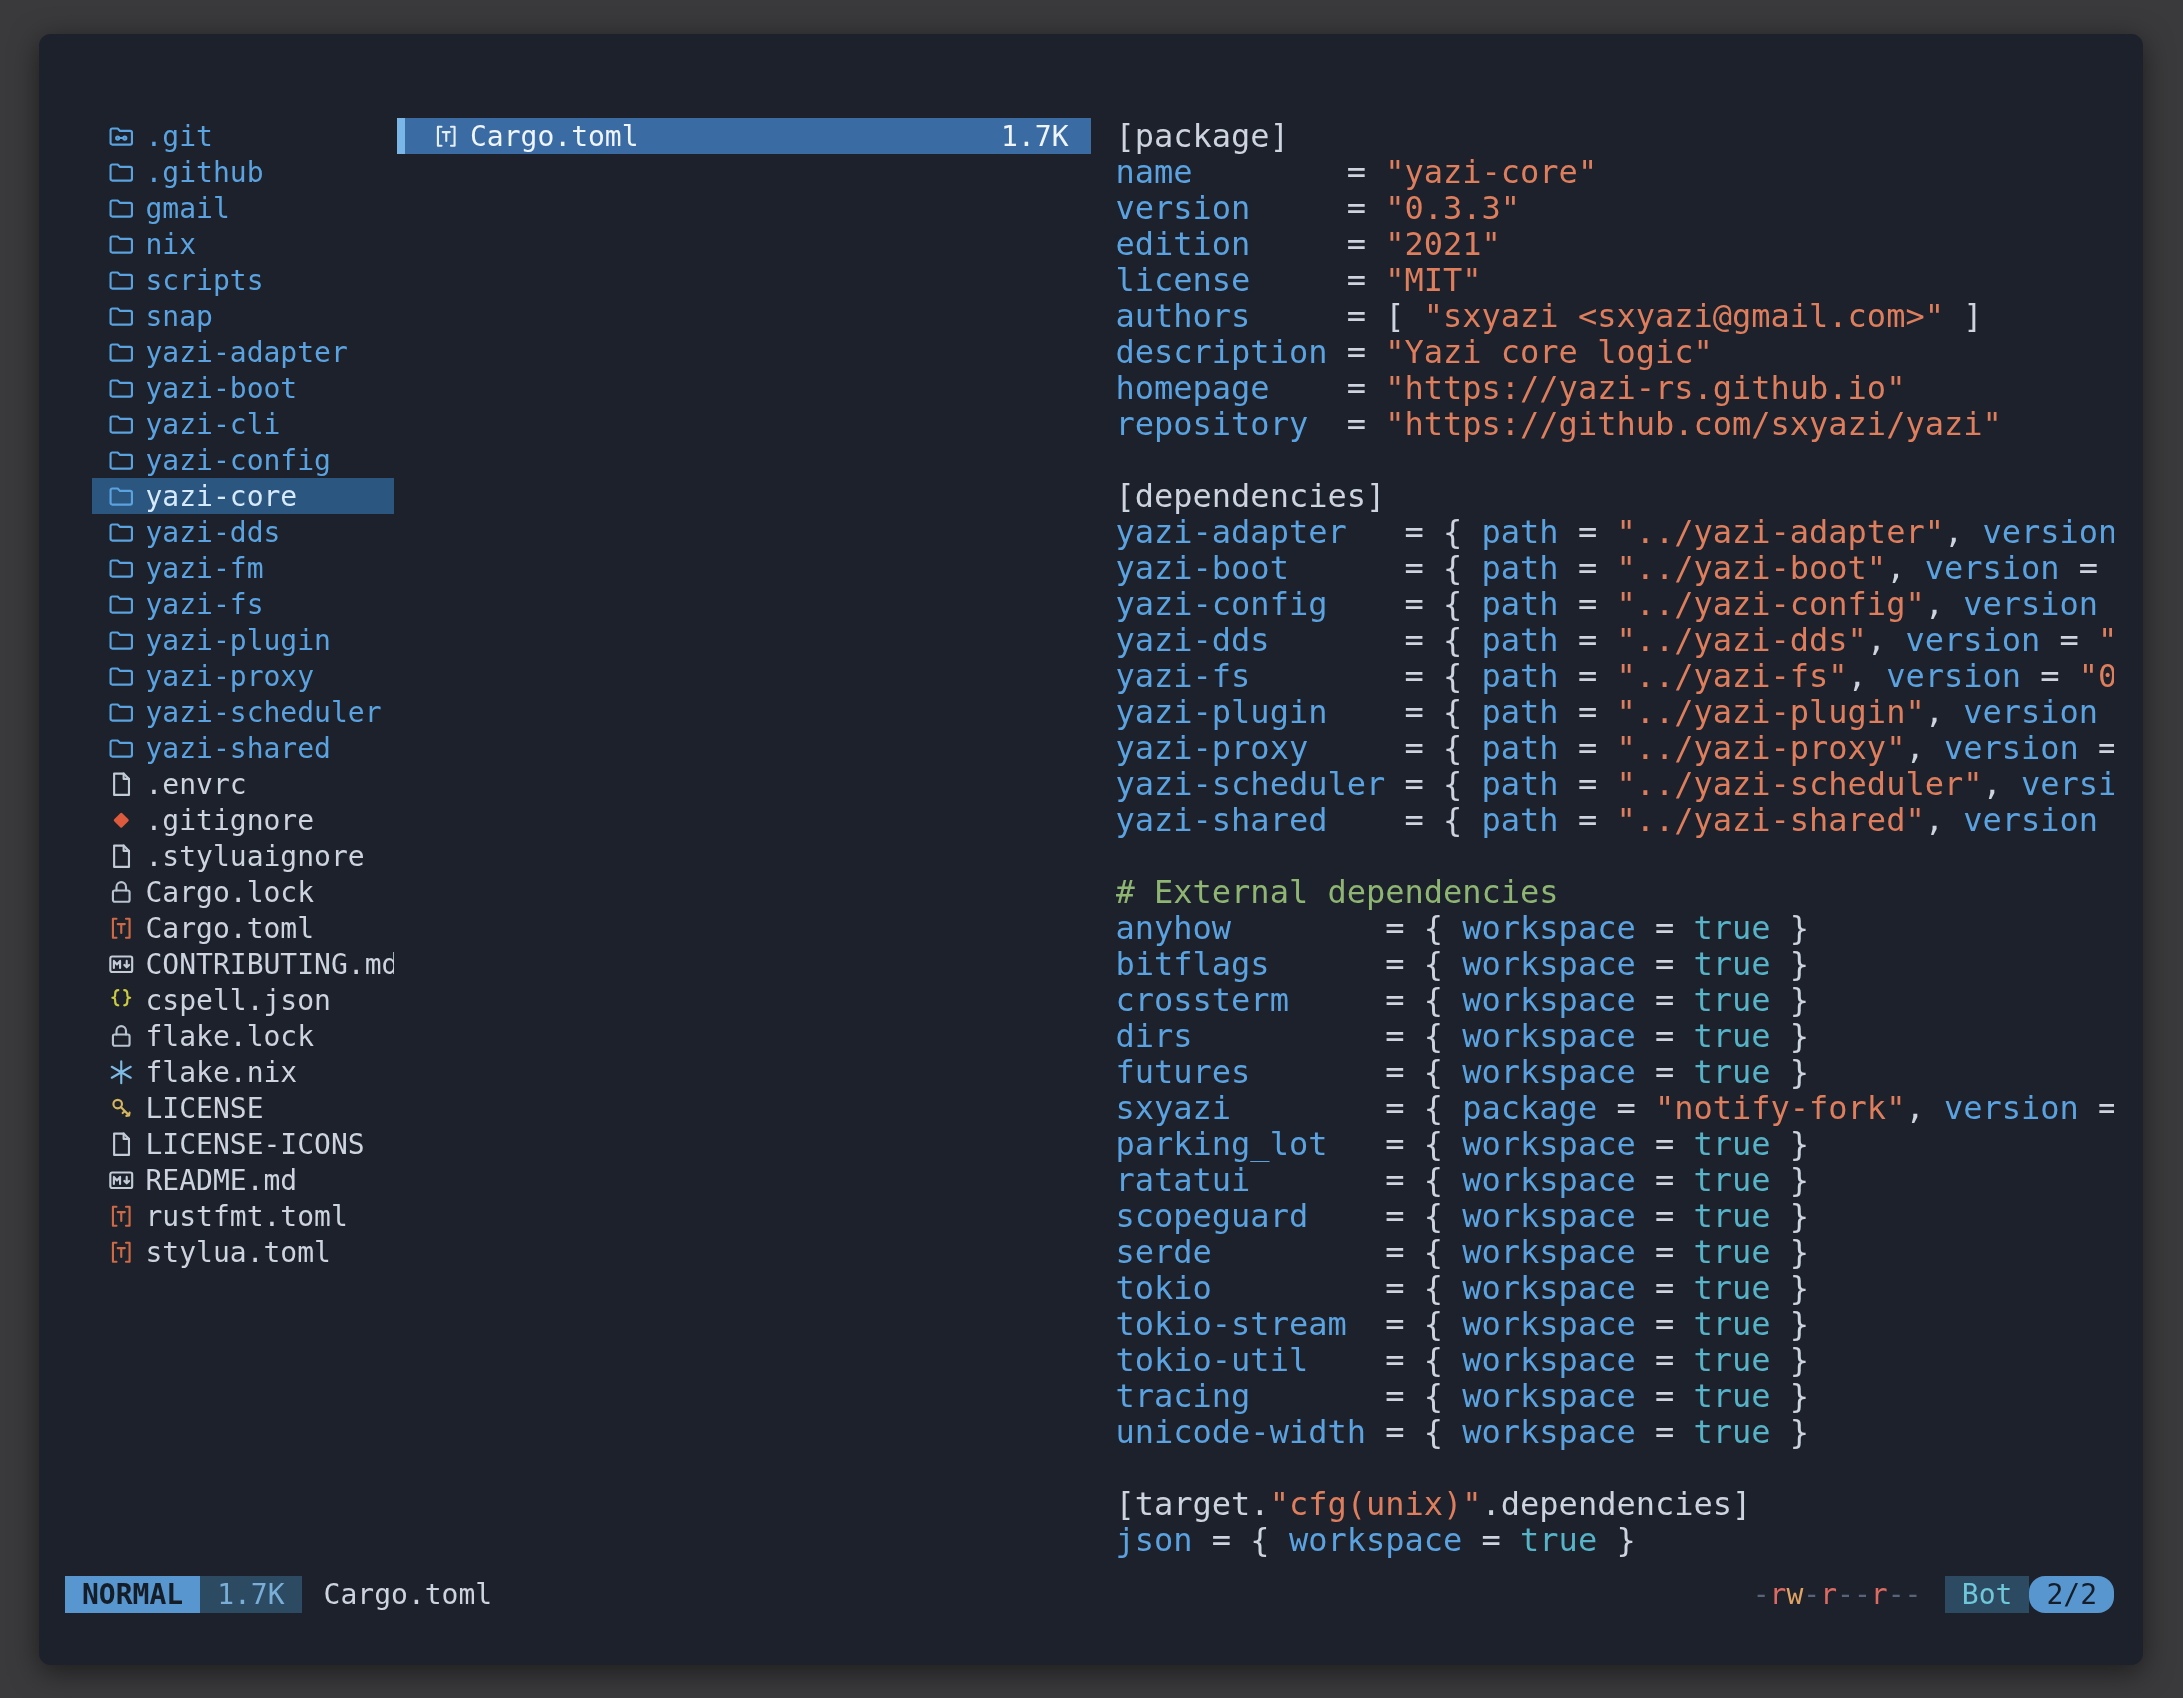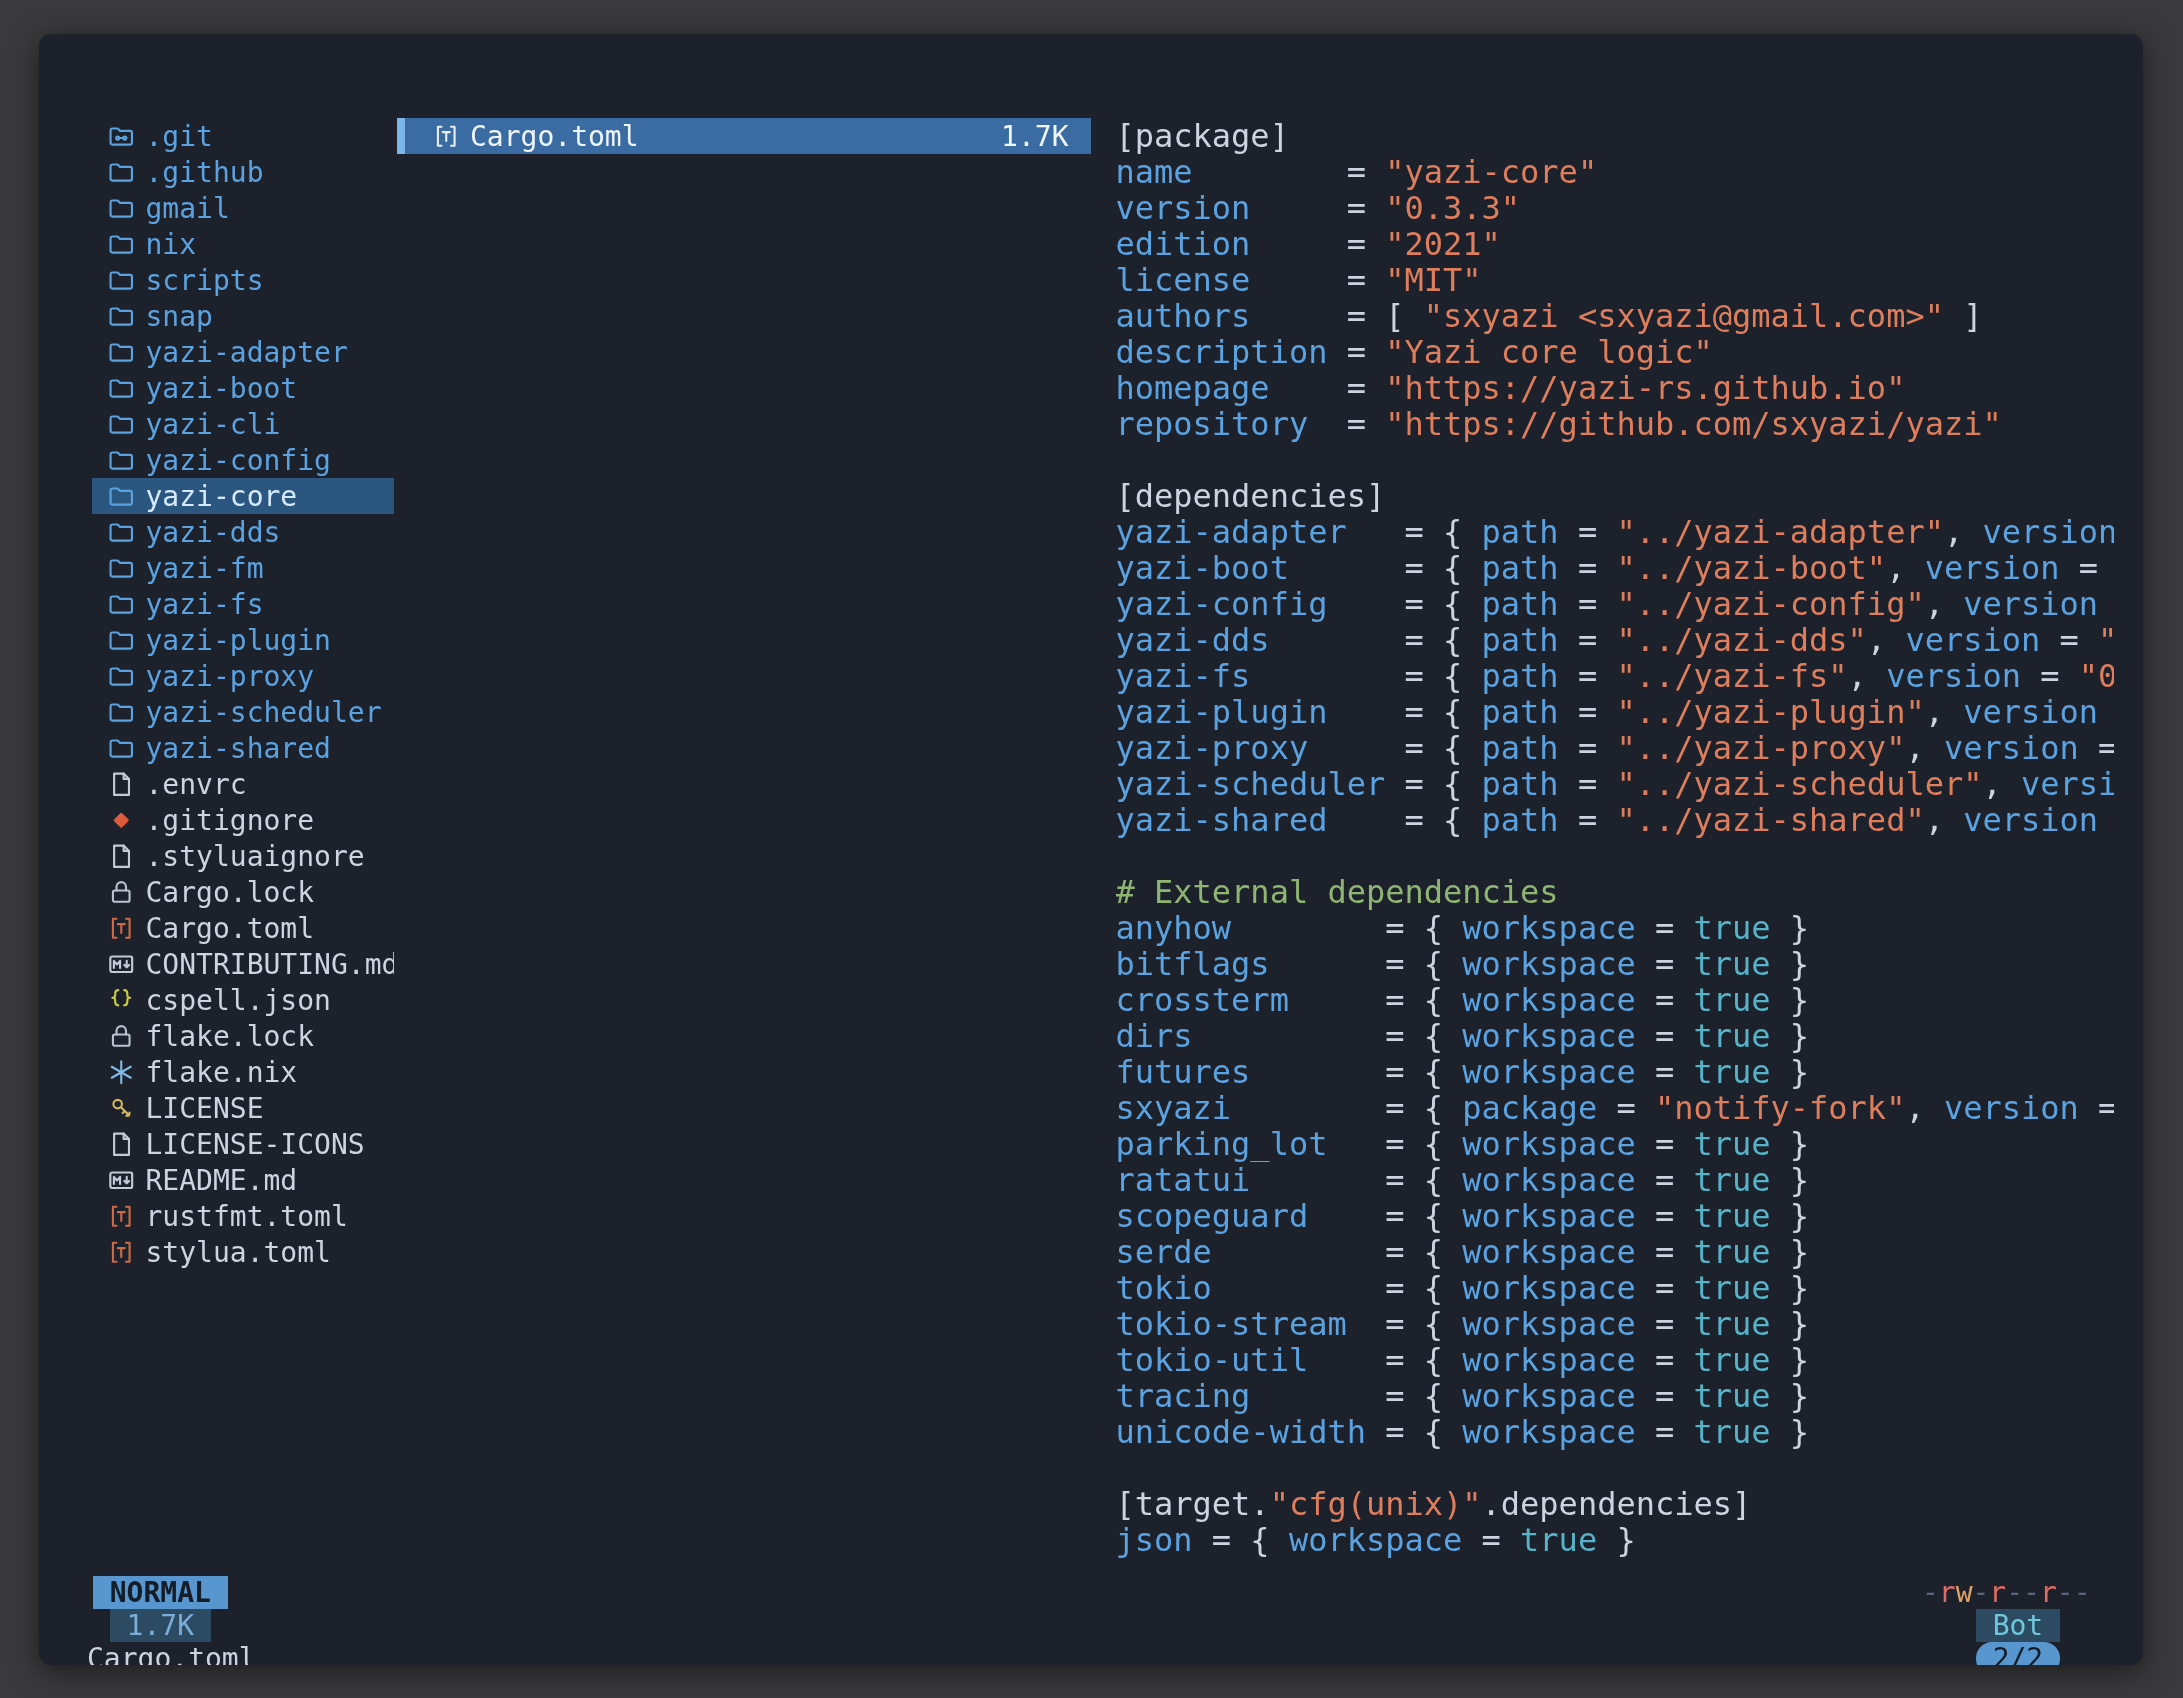--- a/index.html
+++ b/index.html
@@ -52,21 +52,21 @@
   .t-key{color:var(--blue,#5ba2e0);}
   .t-str{color:var(--str,#de7e5d);}
   .t-com{color:var(--green,#8fb573);}
   .t-bool{color:var(--cyan,#56b3c8);}
   .t-sec,.t-fg{color:var(--fg,#cdd3df);}
 
   .statusbar{
     position:absolute;left:26px;right:29px;bottom:52px;height:37px;
     display:flex;justify-content:space-between;align-items:center;font-size:28px;
   }
-  .sb-left,.sb-right{display:flex;align-items:center;height:37px;flex-direction:column;}
+  .sb-left,.sb-right{display:flex;align-items:center;height:37px;}
   .chip{display:inline-flex;align-items:center;height:37px;padding:0 17px;white-space:pre;}
   .chip.mode{background:var(--accent,#5796cf);color:#141d28;font-weight:bold;}
   .chip.size{background:var(--chipBg,#2d4a63);color:var(--chipFg,#79aed8);}
   .fname{margin-left:22px;color:var(--fg,#cdd3df);white-space:pre;}
   .perms{margin-right:23.5px;white-space:pre;}
   .p-d{color:#59637a;}.p-r{color:#dd6b62;}.p-w{color:#e0a265;}
   .chip.pos{background:var(--chipBg,#2d4a63);color:#6fc7da;}
   .chip.counter{background:var(--accent,#5796cf);color:#141d28;border-radius:16px;}
 </style>
 </head>

